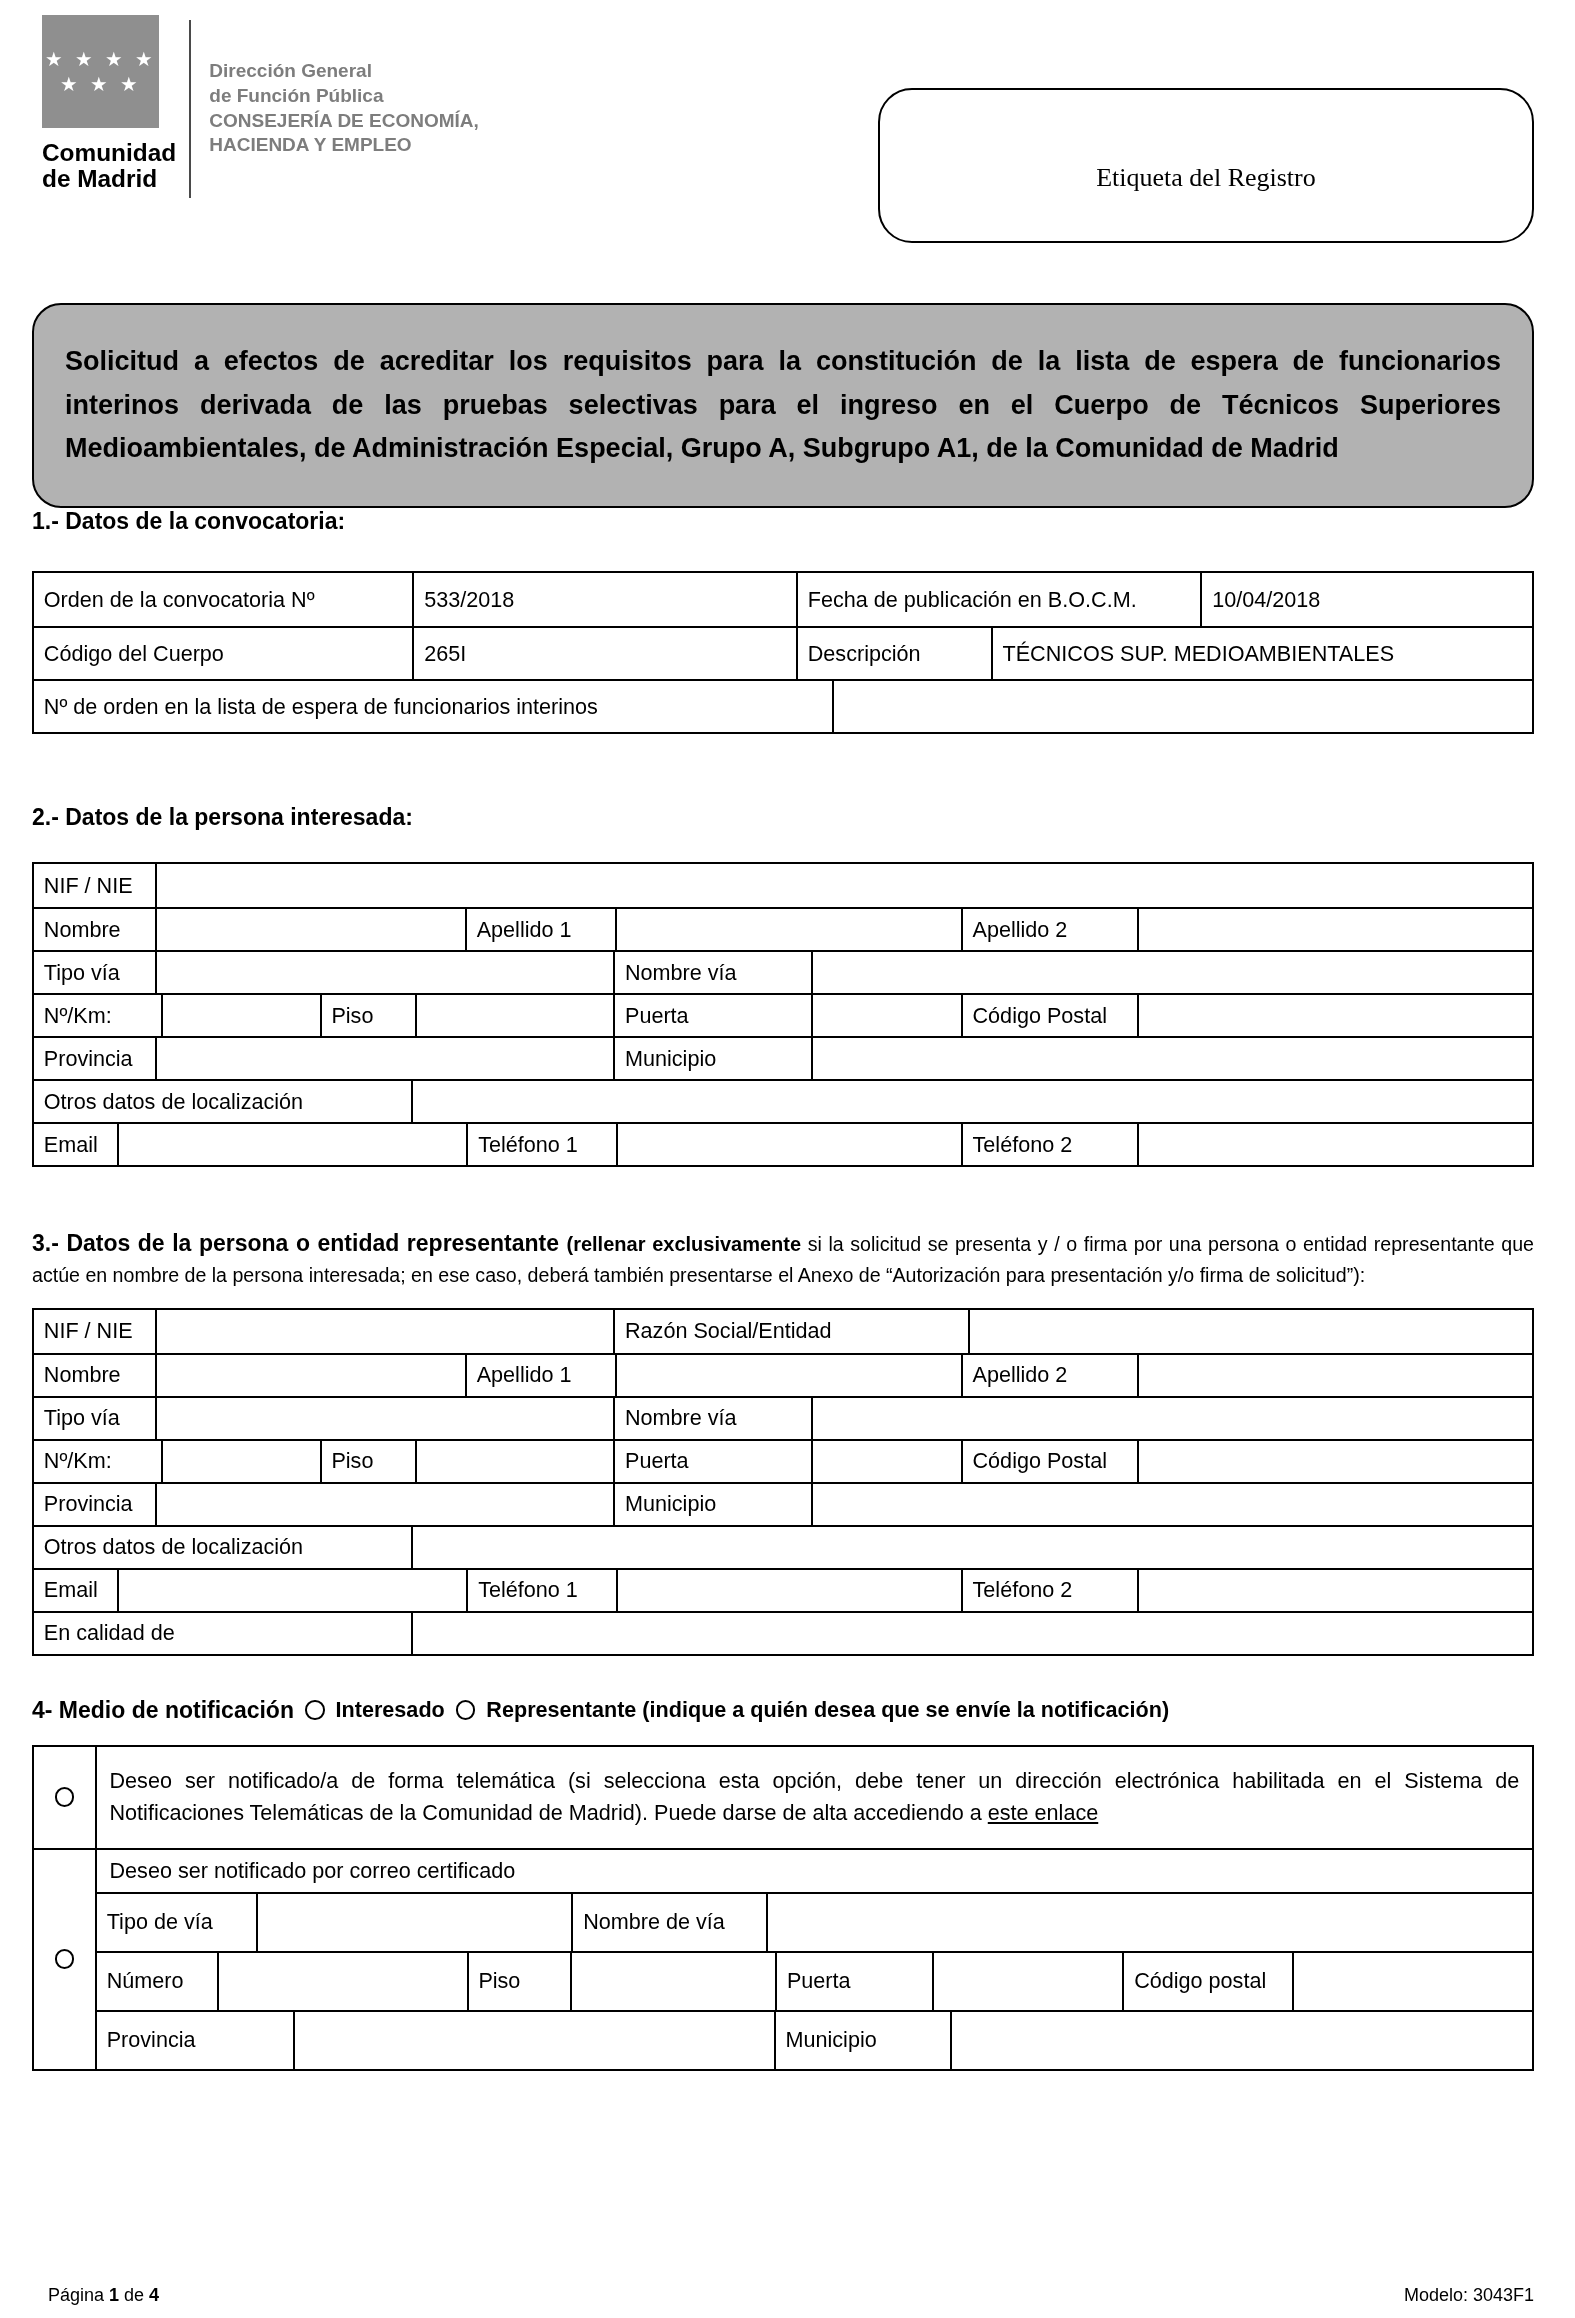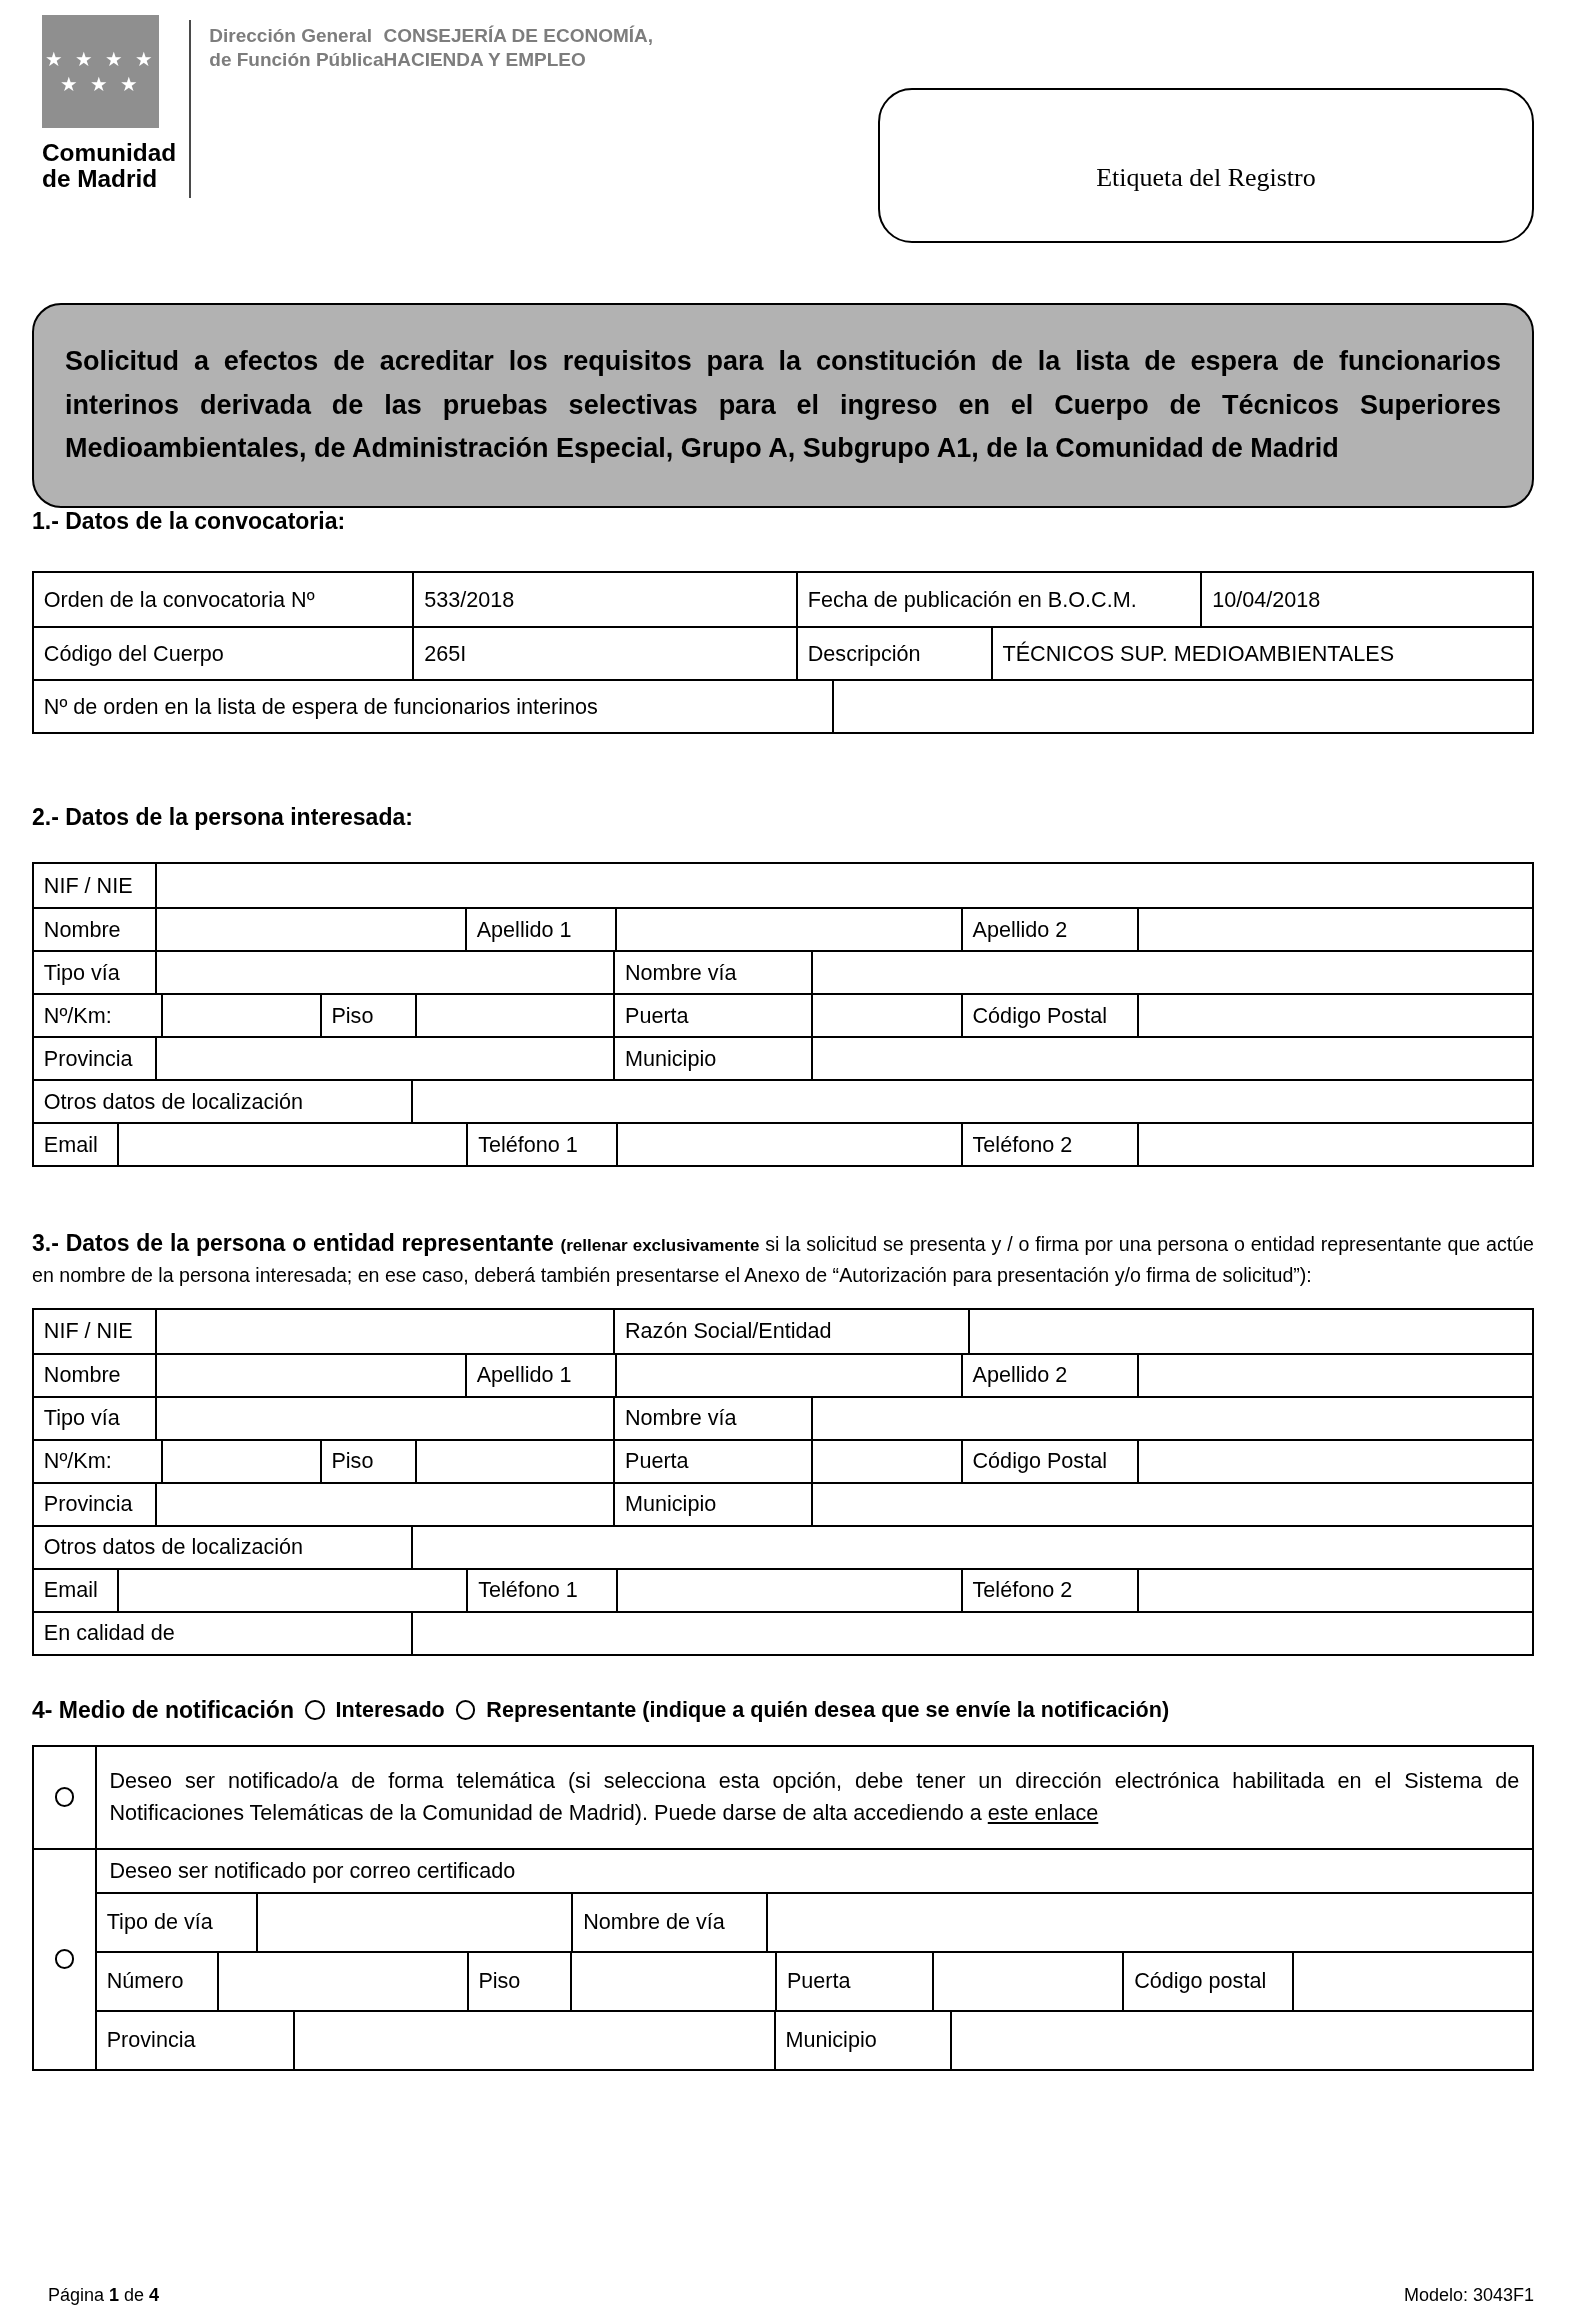--- a/index.html
+++ b/index.html
@@ -7,36 +7,36 @@
   body{font-family:"Liberation Sans",sans-serif;color:#000}
   .page{position:relative;width:1576px;height:2319px;background:#fff;overflow:hidden}
 
   
   .hdr{position:relative;height:260px;padding:15.4px 42px 0 42px;display:flex;align-items:flex-start}
   .logo-col{width:143px;flex:none}
   .logo{width:117px;height:113px;background:#8f8f8f;display:flex;flex-direction:column;align-items:center;justify-content:center;gap:5.6px}
   .logo .stars{color:#fff;font-size:19.6px;letter-spacing:3.5px;line-height:1}
   .org{margin-top:11.2px;font-weight:bold;font-size:24.4px;line-height:1.1}
   .vdiv{width:2.1px;background:#4a4a4a;height:178px;margin:4.2px 18px 0 4.2px;flex:none}
-  .mid{height:178px;display:flex;flex-direction:row;justify-content:center;padding-top:8.4px}
+  .mid{height:178px;display:flex;flex-direction:column;justify-content:center;padding-top:8.4px}
   .gray-txt{color:#7d7d7d;font-size:19px;line-height:1.3;font-weight:bold}
   .registry{position:absolute;top:88px;right:42px;width:656px;height:155px;border:2.1px solid #000;border-radius:34px;display:flex;align-items:center;justify-content:center;padding-top:24px;background:#fff}
   .registry span{font-family:"Liberation Serif",serif;font-size:26px}
 
   
   .title-box{margin:43px 42px 0 32px;background:#b2b2b2;border:2.1px solid #000;border-radius:29px;padding:35px 31px}
   .title-box p{font-size:27px;font-weight:bold;line-height:1.62;text-align:justify}
 
   .content{margin:0 42px 0 32px}
   h2.sec{font-size:23px;font-weight:bold}
   .sec1{}
   .sec2{margin-top:70px}
   .s3head{margin-top:59px;text-align:justify;line-height:1.5}
   .s3-main{font-size:23px;font-weight:bold}
-  .s3-note-b{font-size:17px;font-weight:bold}
+  .s3-note-b{font-size:20px;font-weight:bold}
   .s3-note{font-size:19.6px;font-weight:normal}
 
   
   .tbl{border:2.1px solid #000;width:100%}
   .r{display:flex}
   .r + .r{border-top:2.1px solid #000}
   .c{display:flex;align-items:center;padding:4.2px 9.8px;font-size:21.6px;border-right:2.1px solid #000;overflow:hidden;white-space:nowrap}
   .c:last-child{border-right:none}
   .t1{margin-top:36px}
   .t1 .r{min-height:53px}

